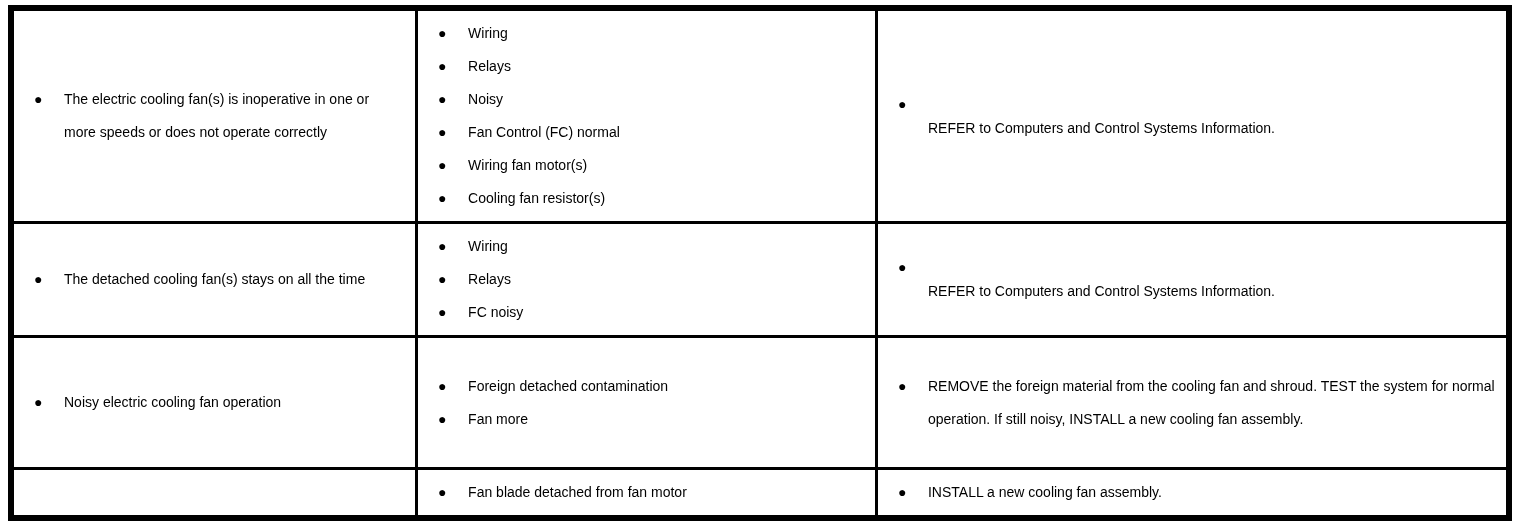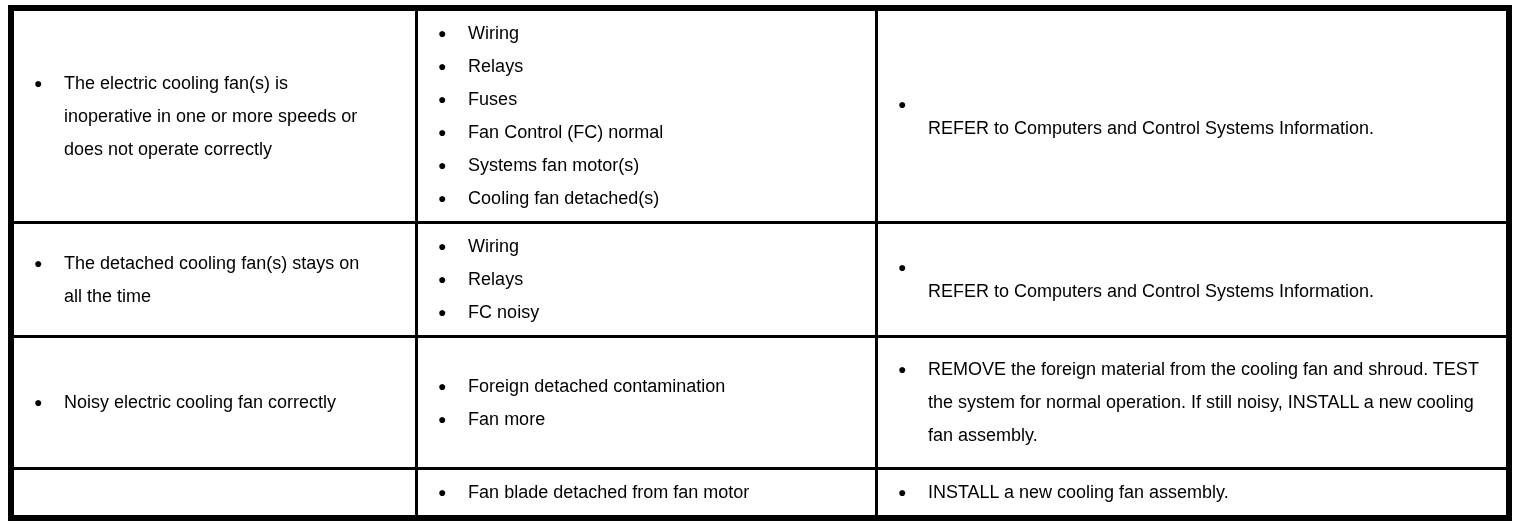--- a/index.html
+++ b/index.html
@@ -40,21 +40,21 @@
   .bi {
     display: flex;
     align-items: flex-start;
   }
   .bullet {
     flex: 0 0 30px;
     font-size: 14px;
     line-height: 33px;
   }
   .bt {
-    font-size: 18px;
+    font-size: 14px;
     line-height: 33px;
   }
   td.c1 .bt { max-width: 310px; }
   td.c3 .bt { max-width: 578px; }
   td.c3 .bt.narrow { max-width: 490px; margin-top: 24px; }
 </style>
 </head>
 <body>
 
 <div class="sheet">
@@ -71,33 +71,33 @@
         <div class="bi">
           <span class="bullet">●</span>
           <span class="bt">Wiring</span>
         </div>
         <div class="bi">
           <span class="bullet">●</span>
           <span class="bt">Relays</span>
         </div>
         <div class="bi">
           <span class="bullet">●</span>
-          <span class="bt">Fuses</span>
+          <span class="bt">Noisy</span>
         </div>
         <div class="bi">
           <span class="bullet">●</span>
           <span class="bt">Fan Control (FC) normal</span>
         </div>
         <div class="bi">
           <span class="bullet">●</span>
-          <span class="bt">Systems fan motor(s)</span>
+          <span class="bt">Wiring fan motor(s)</span>
         </div>
         <div class="bi">
           <span class="bullet">●</span>
-          <span class="bt">Cooling fan detached(s)</span>
+          <span class="bt">Cooling fan resistor(s)</span>
         </div>
       </td>
       <td class="c3">
         <div class="bi">
           <span class="bullet">●</span>
           <span class="bt narrow">REFER to Computers and Control Systems Information.</span>
         </div>
       </td>
     </tr>
 
@@ -127,21 +127,21 @@
           <span class="bullet">●</span>
           <span class="bt narrow">REFER to Computers and Control Systems Information.</span>
         </div>
       </td>
     </tr>
 
     <tr class="r3">
       <td class="c1">
         <div class="bi">
           <span class="bullet">●</span>
-          <span class="bt">Noisy electric cooling fan correctly</span>
+          <span class="bt">Noisy electric cooling fan operation</span>
         </div>
       </td>
       <td class="c2">
         <div class="bi">
           <span class="bullet">●</span>
           <span class="bt">Foreign detached contamination</span>
         </div>
         <div class="bi">
           <span class="bullet">●</span>
           <span class="bt">Fan more</span>

